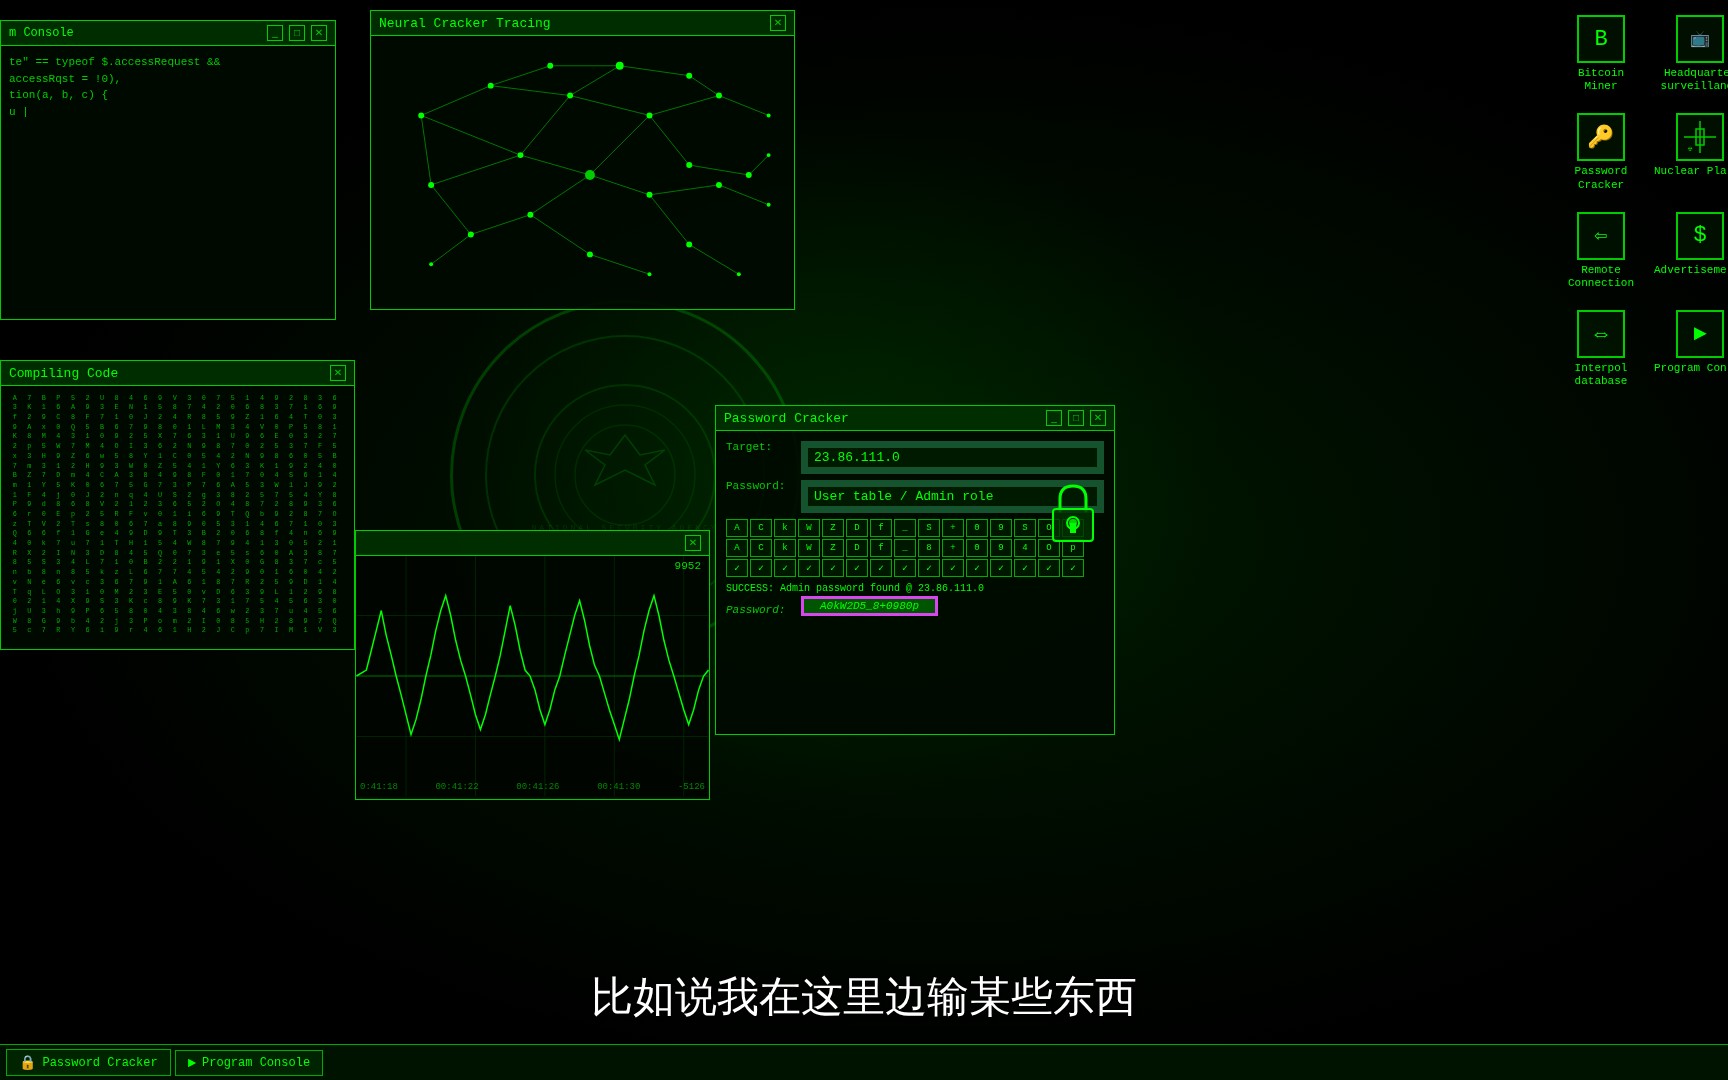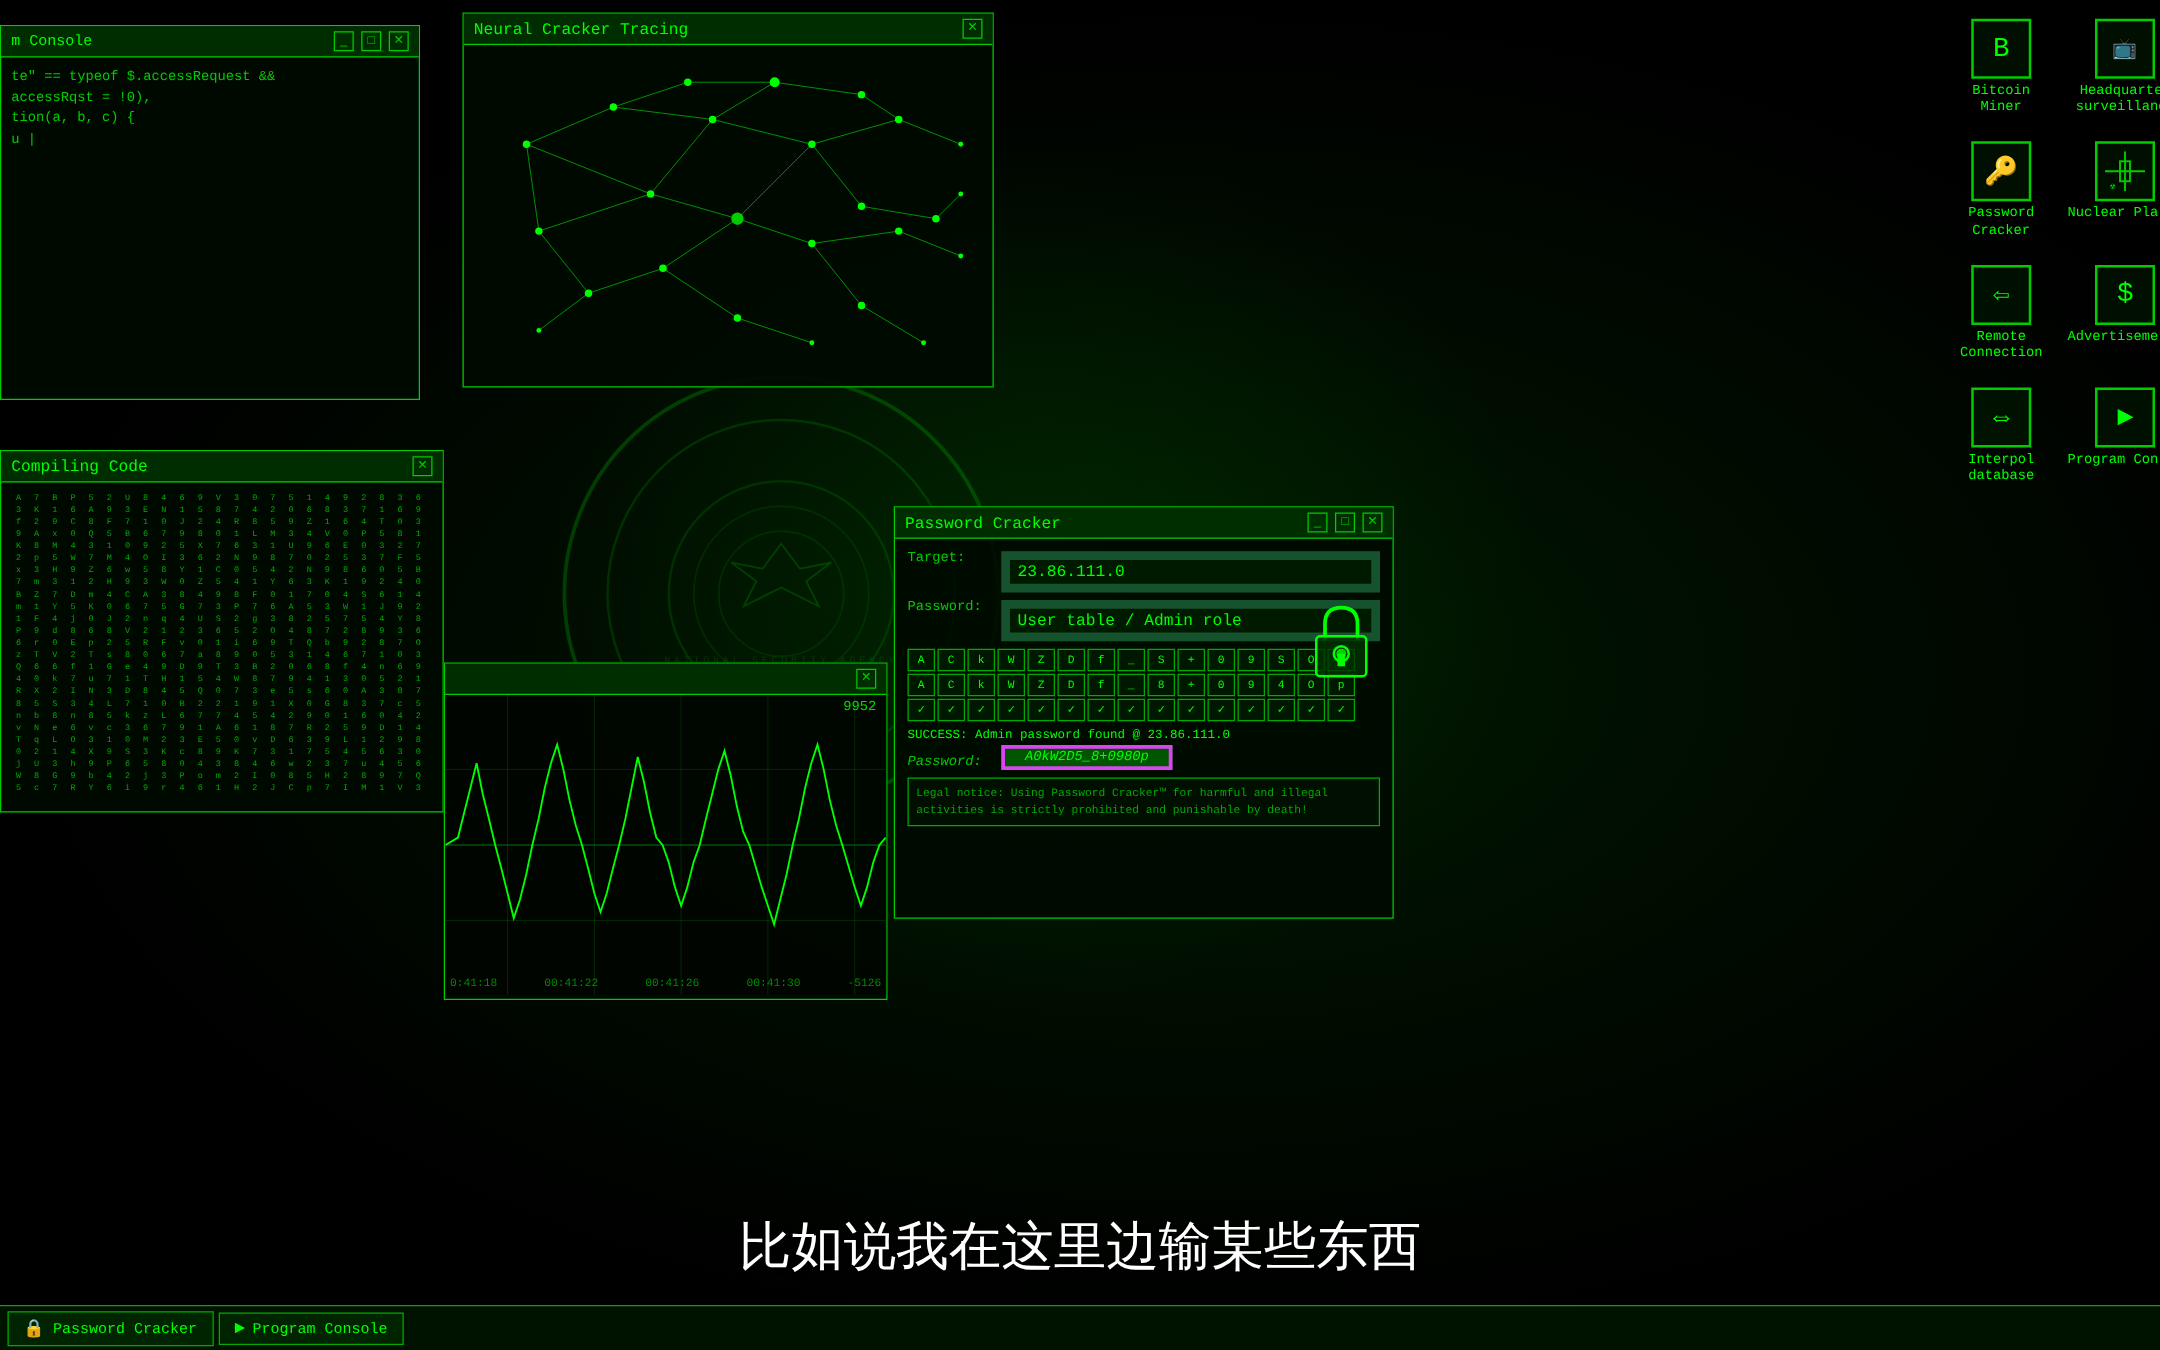--- a/index.html
+++ b/index.html
@@ -1162,21 +1162,20 @@
       <div class="pw-cell check">✓</div>
     </div>
 
     <div class="pw-success">SUCCESS: Admin password found @ 23.86.111.0</div>
 
     <div class="pw-password-line">
       <span class="pw-label">Password:</span>
       <span class="pw-password-value">A0kW2D5_8+0980p</span>
     </div>
 
-    <div class="pw-legal">Legal notice: Using Password Cracker™ for harmful and illegal activities is strictly prohibited and punishable by death!</div>
 
     <div class="pw-lock">
       <svg width="55" height="65" viewBox="0 0 55 65">
 
         <path d="M15,30 L15,18 Q15,5 28,5 Q41,5 41,18 L41,30" fill="none" stroke="#00ff00" stroke-width="3" stroke-linecap="round"></path>
 
         <rect x="8" y="28" width="40" height="32" rx="3" fill="rgba(0,50,0,0.8)" stroke="#00ff00" stroke-width="2"></rect>
 
         <circle cx="28" cy="42" r="6" fill="none" stroke="#00ff00" stroke-width="2"></circle>
         <rect x="25" y="42" width="6" height="10" fill="#00ff00"></rect>

